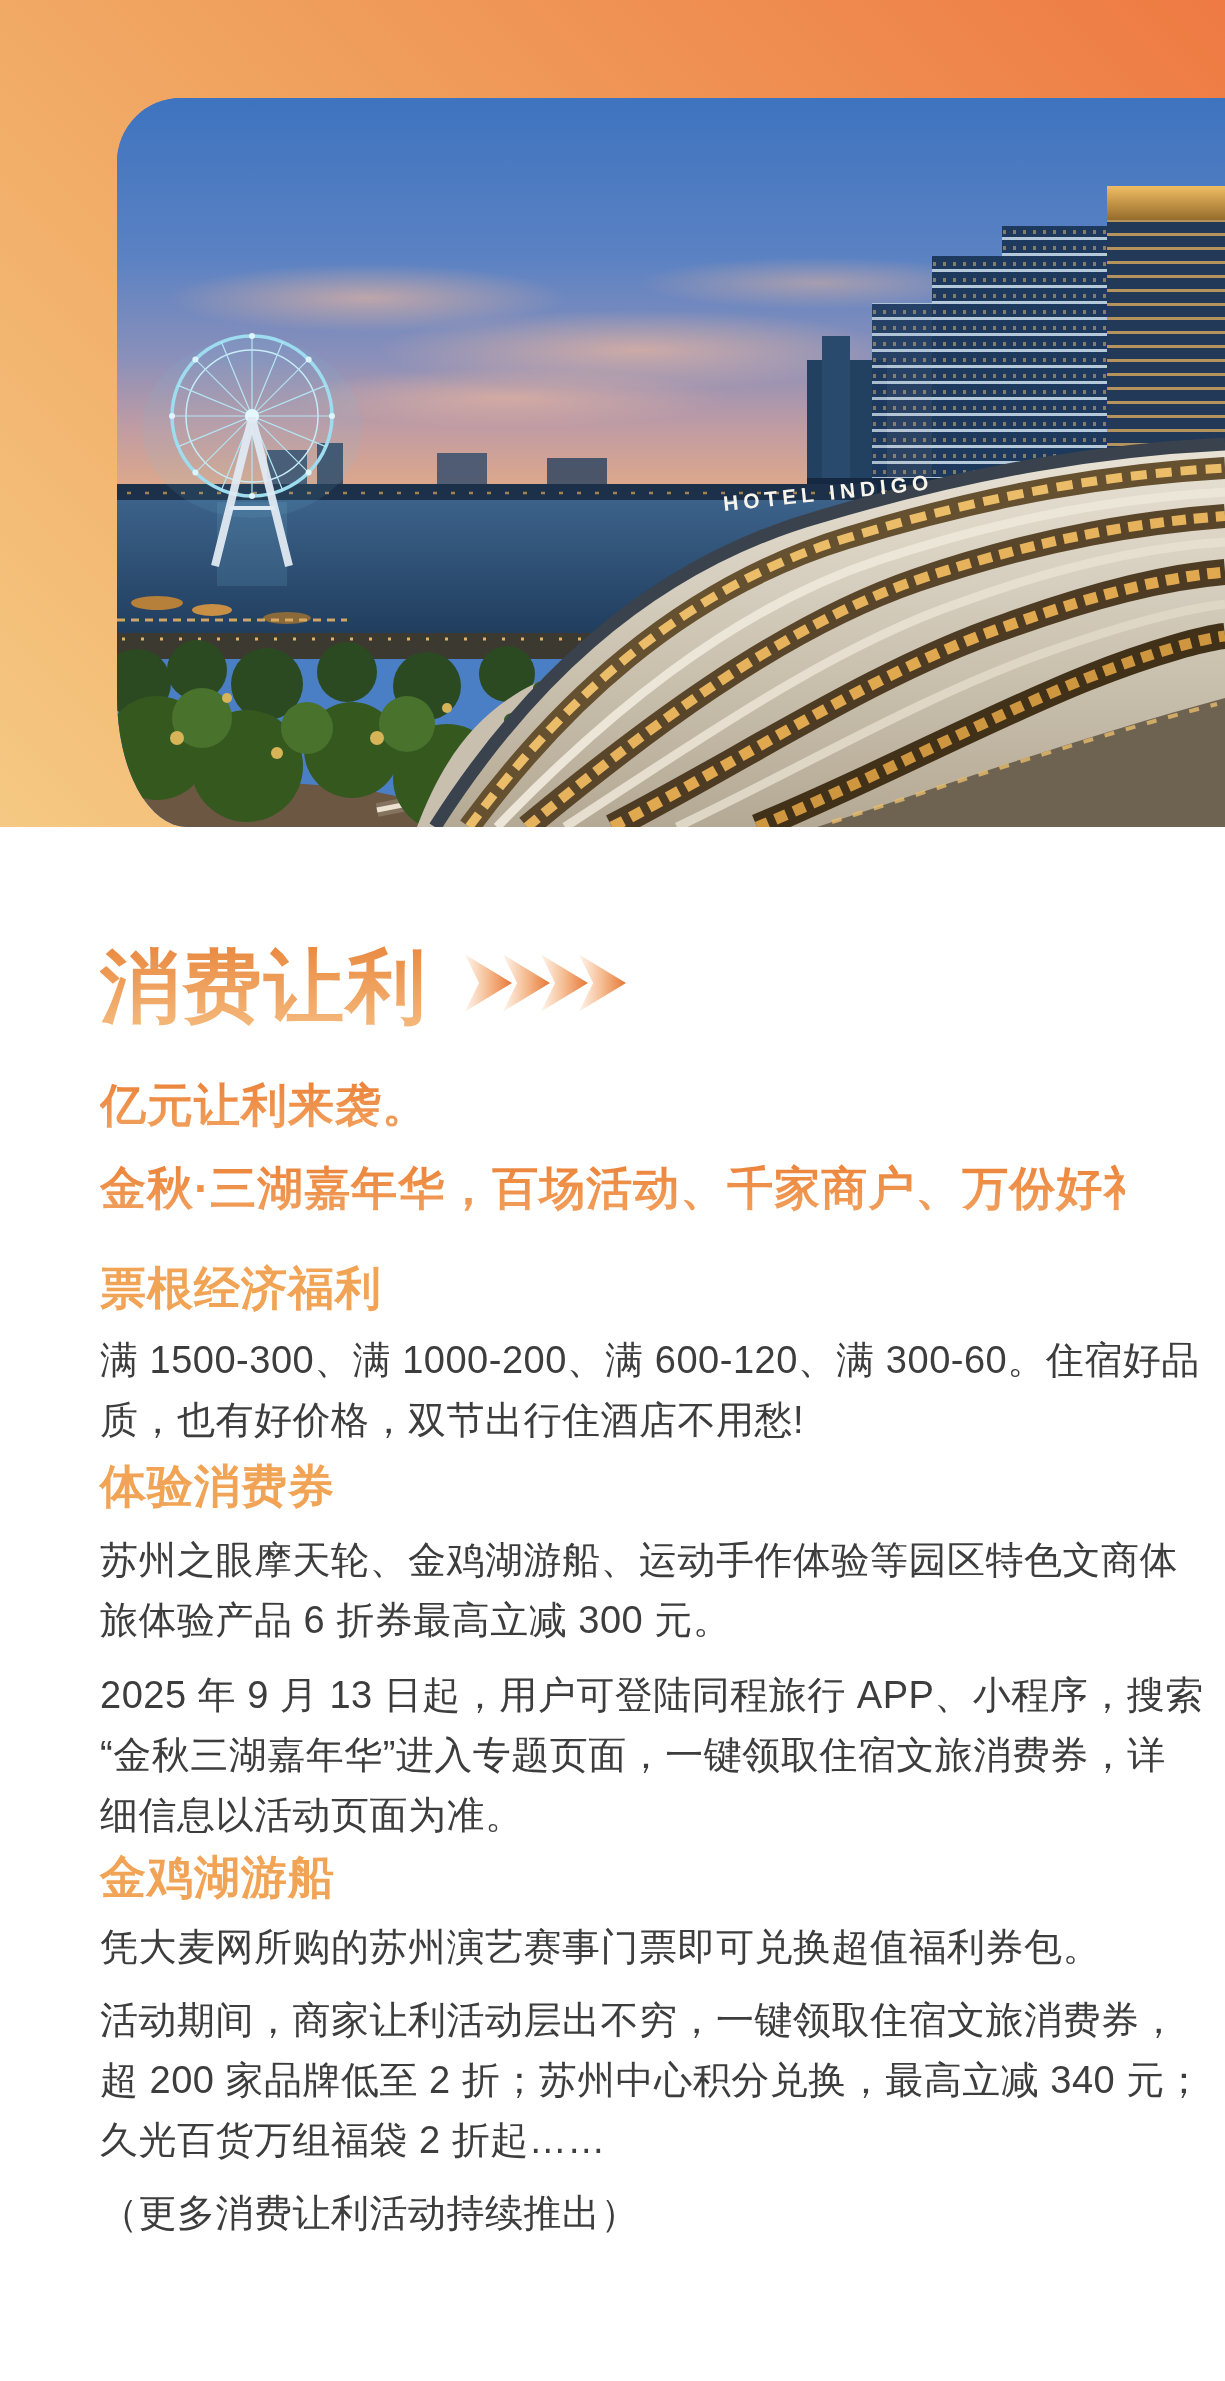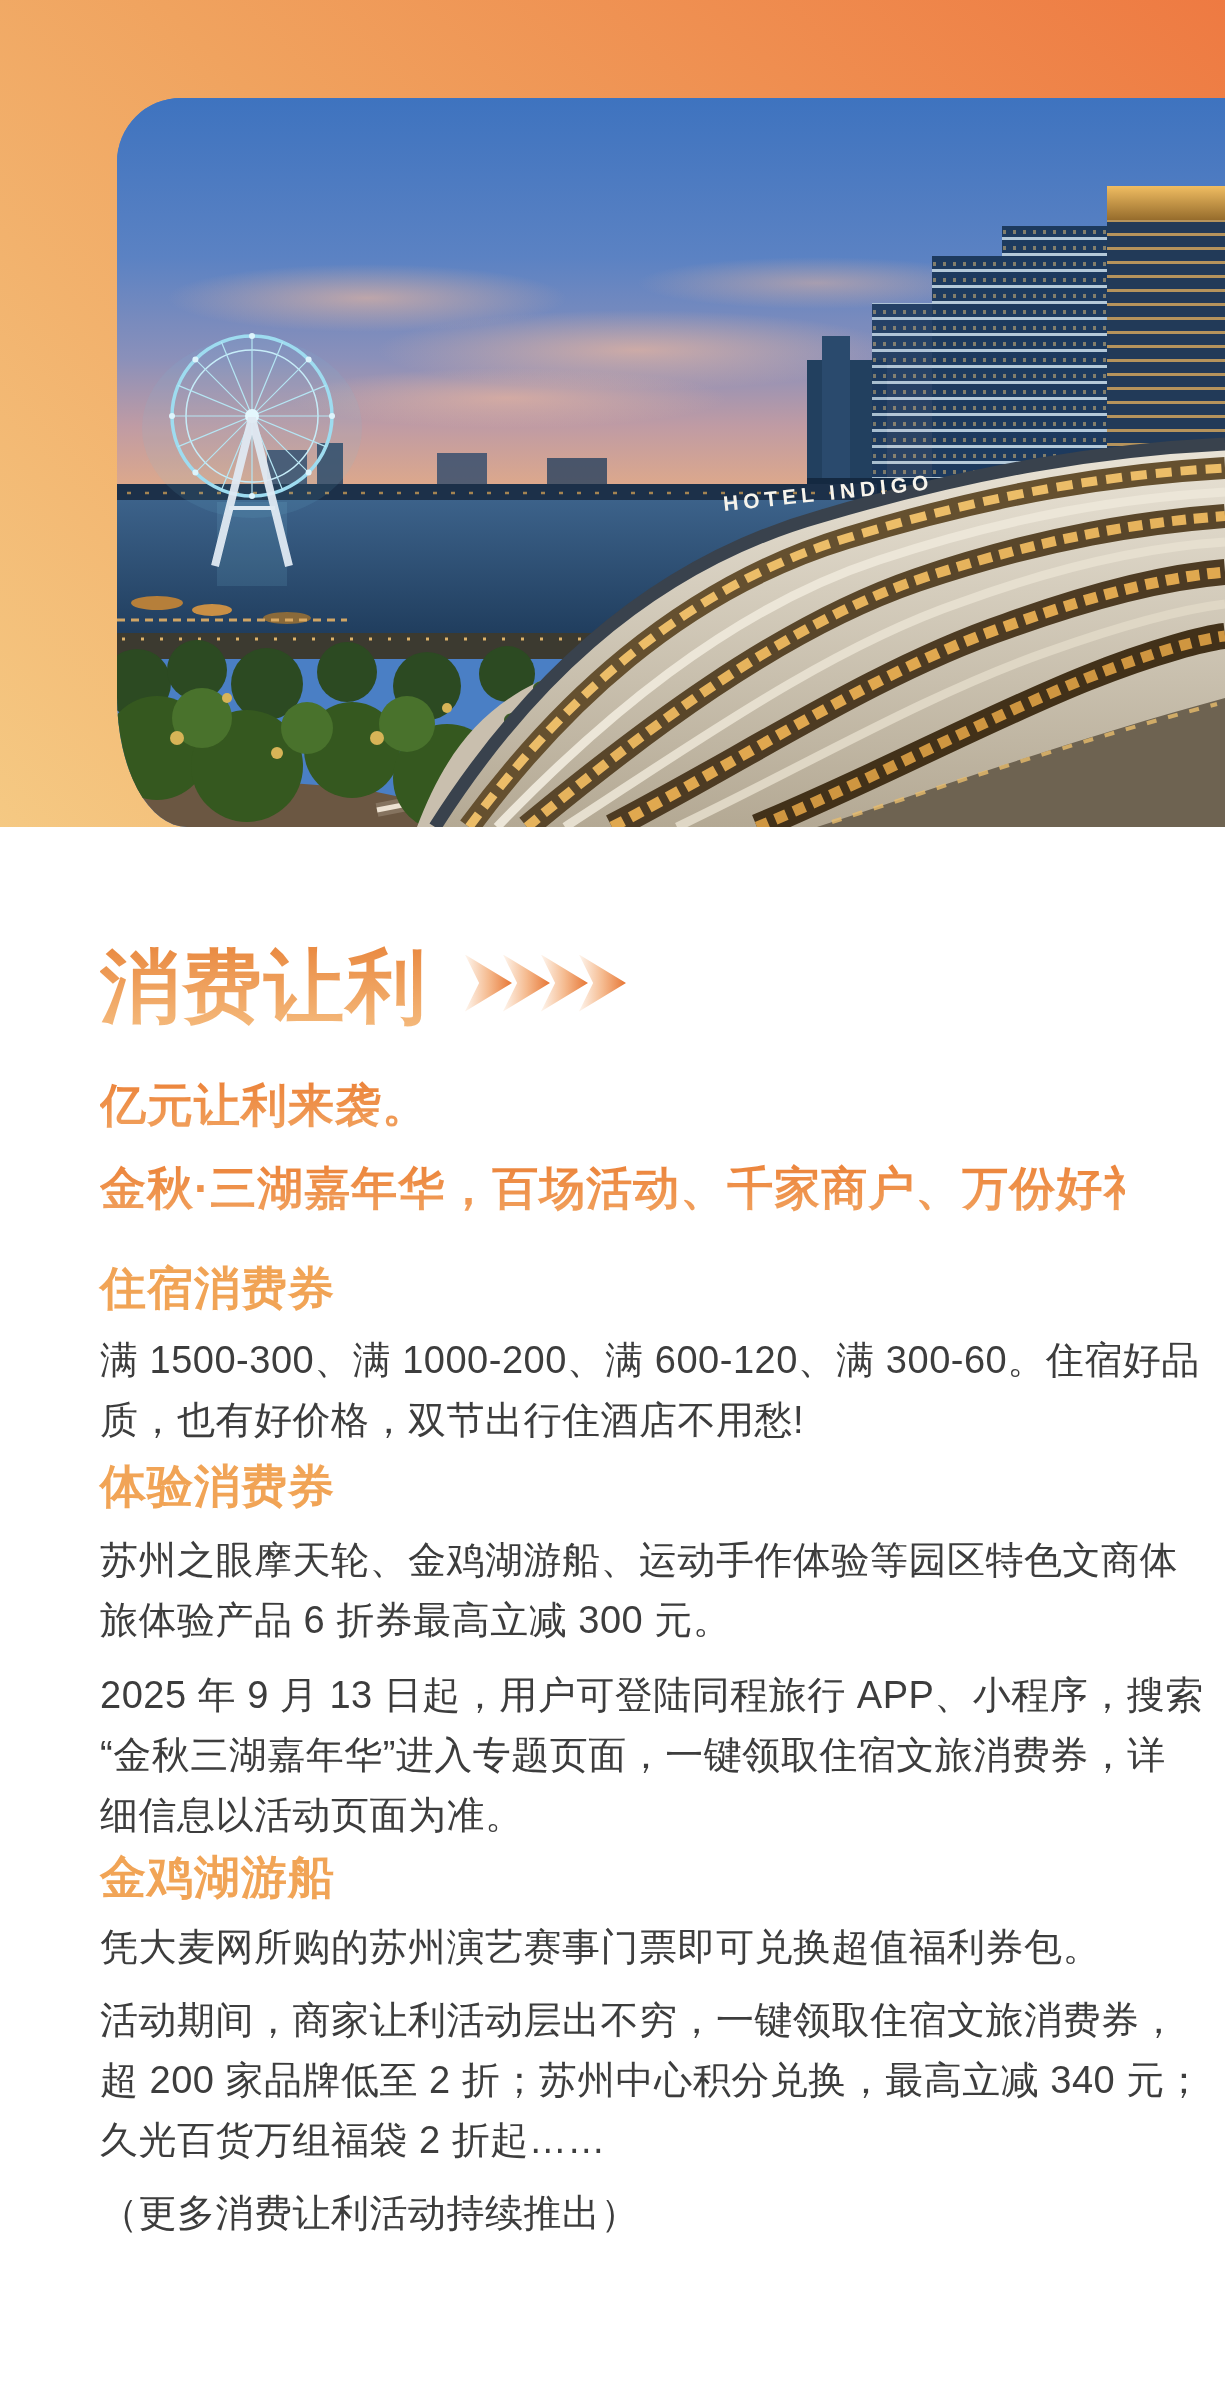--- a/index.html
+++ b/index.html
@@ -258,21 +258,21 @@
       <span class="arrow"></span>
       <span class="arrow"></span>
     </div>
   </div>
 
   <div class="intro">
     <span class="line">亿元让利来袭。</span>
     <span class="line">金秋·三湖嘉年华，百场活动、千家商户、万份好礼、</span>
   </div>
 
-  <div class="sec-heading" style="margin-top:30px;">住宿消费券</div>
+  <div class="sec-heading" style="margin-top:30px;">票根经济福利</div>
   <div class="para" style="margin-top:14px;">
     <span class="line">满 1500-300、满 1000-200、满 600-120、满 300-60。住宿好品</span>
     <span class="line">质，也有好价格，双节出行住酒店不用愁!</span>
   </div>
 
   <div class="sec-heading" style="margin-top:12px;font-family:Liberation Mono, monospace;">体验消费券</div>
   <div class="para" style="margin-top:12px;">
     <span class="line">苏州之眼摩天轮、金鸡湖游船、运动手作体验等园区特色文商体</span>
     <span class="line">旅体验产品 6 折券最高立减 300 元。</span>
   </div>

